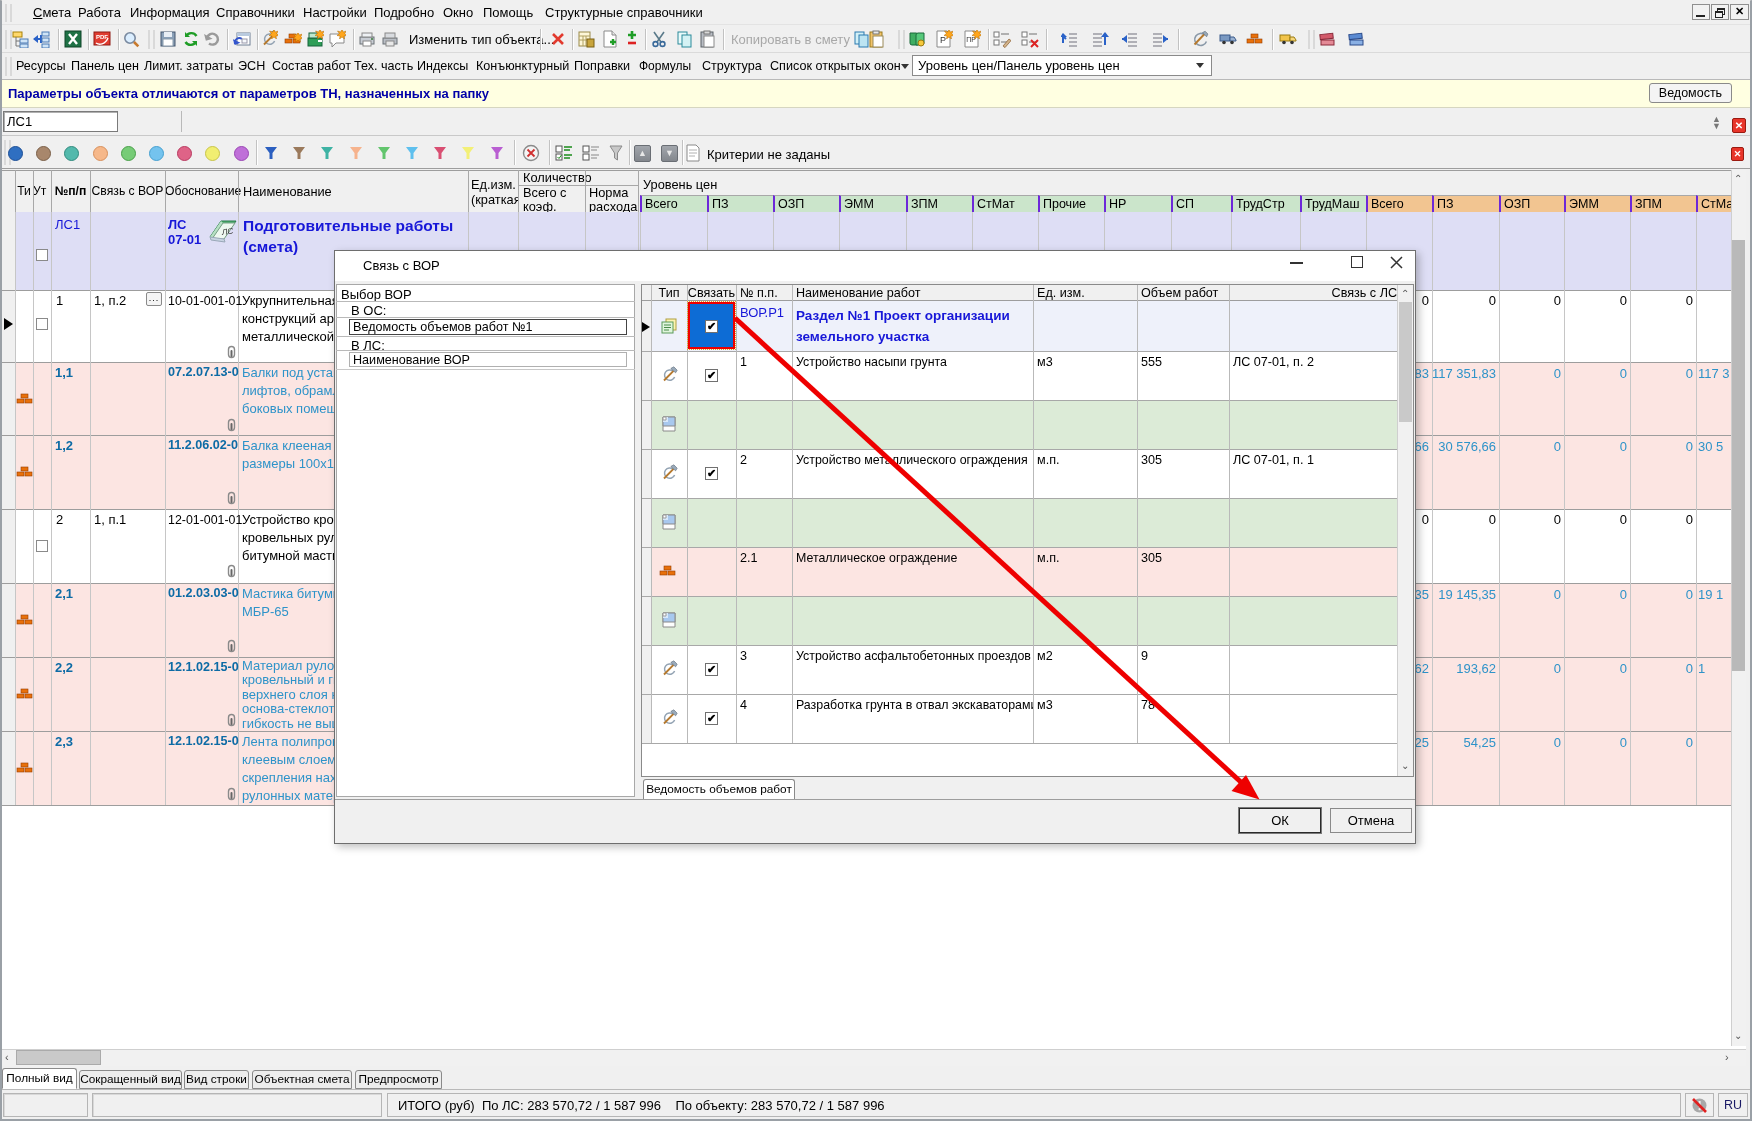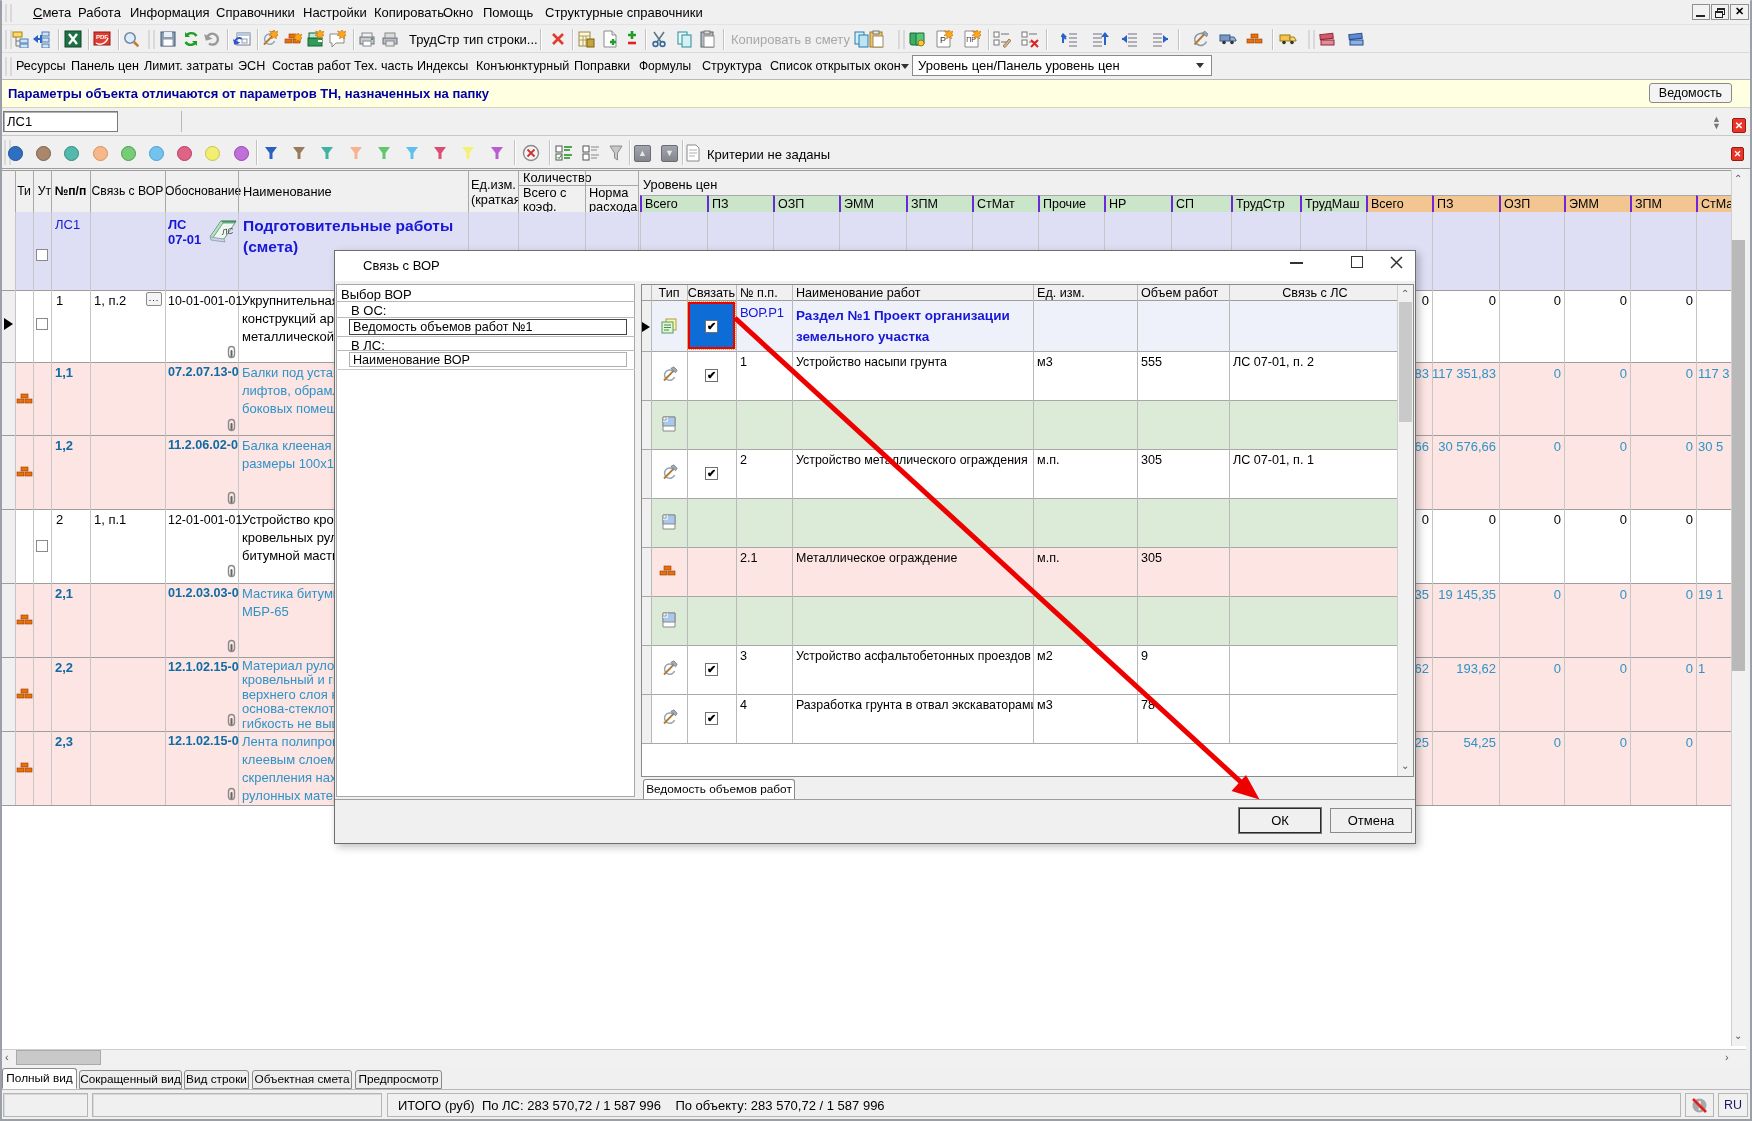--- a/index.html
+++ b/index.html
@@ -20,21 +20,21 @@
 .tab{position:absolute;border:1px solid #8a8a8a;border-radius:3px 3px 0 0;text-align:center;font-size:11.8px;white-space:nowrap;overflow:hidden}
 </style></head><body>
 <div class="a" style="left:0;top:0;width:1752px;height:1121px;border:2px solid #9aa0a6;border-top:1px solid #c8c8c8"></div>
 <div class="a" style="left:2px;top:0;width:1748px;height:25px;background:#f0f0f0;border-bottom:1px solid #e3e3e3"></div>
 <div class="grip" style="left:5px;top:4px;height:18px"></div>
 <div class="a" style="left:33px;top:5px;font-size:13px"><u>С</u>мета</div>
 <div class="a" style="left:78px;top:5px;font-size:13px">Работа</div>
 <div class="a" style="left:130px;top:5px;font-size:13px">Информация</div>
 <div class="a" style="left:216px;top:5px;font-size:13px">Справочники</div>
 <div class="a" style="left:303px;top:5px;font-size:13px">Настройки</div>
-<div class="a" style="left:374px;top:5px;font-size:13px">Копировать</div>
+<div class="a" style="left:374px;top:5px;font-size:13px">Подробно</div>
 <div class="a" style="left:443px;top:5px;font-size:13px">Окно</div>
 <div class="a" style="left:483px;top:5px;font-size:13px">Помощь</div>
 <div class="a" style="left:545px;top:5px;font-size:13px">Структурные справочники</div>
 <div class="a" style="left:1692px;top:4px;width:18px;height:16px;background:#f2f2f2;border:1px solid #8f8f8f">
     <div class="a" style="left:3px;top:10px;width:9px;height:2px;background:#222"></div>
   </div>
 <div class="a" style="left:1711px;top:4px;width:18px;height:16px;background:#f2f2f2;border:1px solid #8f8f8f">
     <div class="a" style="left:5px;top:3px;width:8px;height:7px;border:1px solid #222;border-top:2px solid #222"></div>
     <div class="a" style="left:3px;top:6px;width:8px;height:7px;border:1px solid #222;border-top:2px solid #222;background:#f2f2f2"></div>
   </div>
@@ -326,21 +326,21 @@
     <use href="#bubble"></use>
     <use href="#star8" x="9" y="-1" width="10" height="10"></use>
   </svg>
 <div class="sep" style="left:353px;top:29px;height:21px"></div>
 <svg class="a" style="left:358px;top:30px" width="18" height="18">
     <use href="#printer"></use>
   </svg>
 <svg class="a" style="left:381px;top:30px" width="18" height="18">
     <use href="#printer2"></use>
   </svg>
-<div class="a" style="left:409px;top:32px;font-size:13px">ТрудСтр тип строки...</div>
+<div class="a" style="left:409px;top:32px;font-size:13px">Изменить тип объекта...</div>
 <div class="sep" style="left:540px;top:29px;height:21px"></div>
 <svg class="a" style="left:549px;top:30px" width="18" height="18">
     <use href="#redx"></use>
   </svg>
 <div class="sep" style="left:572px;top:29px;height:21px"></div>
 <svg class="a" style="left:577px;top:30px" width="18" height="18">
     <use href="#calc"></use>
   </svg>
 <svg class="a" style="left:601px;top:30px" width="18" height="18">
     <use href="#sheetplus"></use>
@@ -503,21 +503,21 @@
 <div class="a" style="left:634px;top:145px;width:17px;height:17px;background:linear-gradient(#a2a6ac,#83878d);border:1px solid #6a6e74;border-radius:2px;color:#e8e8e8;font-size:9px;text-align:center;line-height:15px">▲</div>
 <div class="a" style="left:661px;top:145px;width:17px;height:17px;background:linear-gradient(#a2a6ac,#83878d);border:1px solid #6a6e74;border-radius:2px;color:#e8e8e8;font-size:9px;text-align:center;line-height:15px">▼</div>
 <div class="sep" style="left:682px;top:140px;height:25px"></div>
 <svg class="a" style="left:684px;top:144px" width="18" height="18">
     <use href="#doc"></use>
   </svg>
 <div class="a" style="left:707px;top:147px;font-size:13px">Критерии не заданы</div>
 <div class="a" style="left:1731px;top:147px;width:13px;height:14px;background:#e8352a;border:1px solid #9a1a10;border-radius:2px;color:#fff;font-size:9px;font-weight:bold;text-align:center;line-height:12px">✕</div>
 <div class="a" style="left:2px;top:170px;width:1744px;height:43px;background:#f0f0f0;border-top:1px solid #9d9d9d;border-bottom:1px solid #9d9d9d"></div>
 <div class="a" style="left:15px;top:184px;width:18px;text-align:center;font-size:12.2px;white-space:nowrap;">Ти</div>
-<div class="a" style="left:33px;top:184px;width:18px;text-align:right;font-size:12.2px;white-space:nowrap;">Ут</div>
+<div class="a" style="left:33px;top:184px;width:18px;text-align:left;font-size:12.2px;white-space:nowrap;">Ут</div>
 <div class="a" style="left:51px;top:184px;width:39px;text-align:center;font-size:12.2px;white-space:nowrap;font-weight:bold;">№п/п</div>
 <div class="a" style="left:90px;top:184px;width:75px;text-align:center;font-size:12.2px;white-space:nowrap;">Связь с ВОР</div>
 <div class="a" style="left:165px;top:184px;width:73px;text-align:center;font-size:12.2px;white-space:nowrap;">Обоснование</div>
 <div class="a" style="left:243px;top:184px;font-size:12.8px">Наименование</div>
 <div class="a nw" style="left:471px;top:177px;font-size:12.8px;width:47px;line-height:15px">Ед.изм.<br>(краткая)</div>
 <div class="a" style="left:523px;top:170px;font-size:12.8px">Количество</div>
 <div class="hline" style="left:518px;top:185px;width:120px;background:#a8a8a8"></div>
 <div class="a" style="left:523px;top:186px;font-size:12.8px;line-height:14px">Всего с<br>коэф.</div>
 <div class="a" style="left:589px;top:186px;font-size:12.8px;line-height:14px">Норма<br>расхода</div>
 <div class="a" style="left:643px;top:177px;font-size:12.8px">Уровень цен</div>
@@ -769,21 +769,21 @@
 <div class="a nw" style="left:353px;top:353px;font-size:12.6px;width:272px">Наименование ВОР</div>
 <div class="hline" style="left:336px;top:369px;width:299px;background:#c8c8c8"></div>
 <div class="a" style="left:641px;top:284px;width:773px;height:493px;background:#fff;border:1px solid #8a8a8a"></div>
 <div class="a" style="left:642px;top:285px;width:755px;height:16px;background:#f0f0f0;border-bottom:1px solid #9d9d9d"></div>
 <div class="a nw" style="left:651px;top:286px;width:36px;font-size:12.6px;text-align:center;">Тип</div>
 <div class="a nw" style="left:687px;top:286px;width:49px;font-size:12.6px;text-align:center;">Связать</div>
 <div class="a nw" style="left:736px;top:286px;width:56px;font-size:12.6px;text-align:left;padding-left:4px;">№ п.п.</div>
 <div class="a nw" style="left:792px;top:286px;width:241px;font-size:12.6px;text-align:left;padding-left:4px;">Наименование работ</div>
 <div class="a nw" style="left:1033px;top:286px;width:104px;font-size:12.6px;text-align:left;padding-left:4px;">Ед. изм.</div>
 <div class="a nw" style="left:1137px;top:286px;width:92px;font-size:12.6px;text-align:left;padding-left:4px;">Объем работ</div>
-<div class="a nw" style="left:1229px;top:286px;width:168px;font-size:12.6px;text-align:center;padding-left:4px;">Связь с ЛС</div>
+<div class="a nw" style="left:1229px;top:286px;width:168px;font-size:12.6px;text-align:right;padding-left:4px;">Связь с ЛС</div>
 <div class="a" style="left:642px;top:301px;width:755px;height:50px;background:#eef1fa"></div>
 <div class="a" style="left:642px;top:301px;width:9px;height:50px;background:#f0f0f0"></div>
 <div class="a" style="left:642px;top:351px;width:755px;height:49px;background:#fff"></div>
 <div class="a" style="left:642px;top:351px;width:9px;height:49px;background:#f0f0f0"></div>
 <div class="a" style="left:642px;top:400px;width:755px;height:49px;background:#dcebd7"></div>
 <div class="a" style="left:642px;top:400px;width:9px;height:49px;background:#f0f0f0"></div>
 <div class="a" style="left:642px;top:449px;width:755px;height:49px;background:#fff"></div>
 <div class="a" style="left:642px;top:449px;width:9px;height:49px;background:#f0f0f0"></div>
 <div class="a" style="left:642px;top:498px;width:755px;height:49px;background:#dcebd7"></div>
 <div class="a" style="left:642px;top:498px;width:9px;height:49px;background:#f0f0f0"></div>

